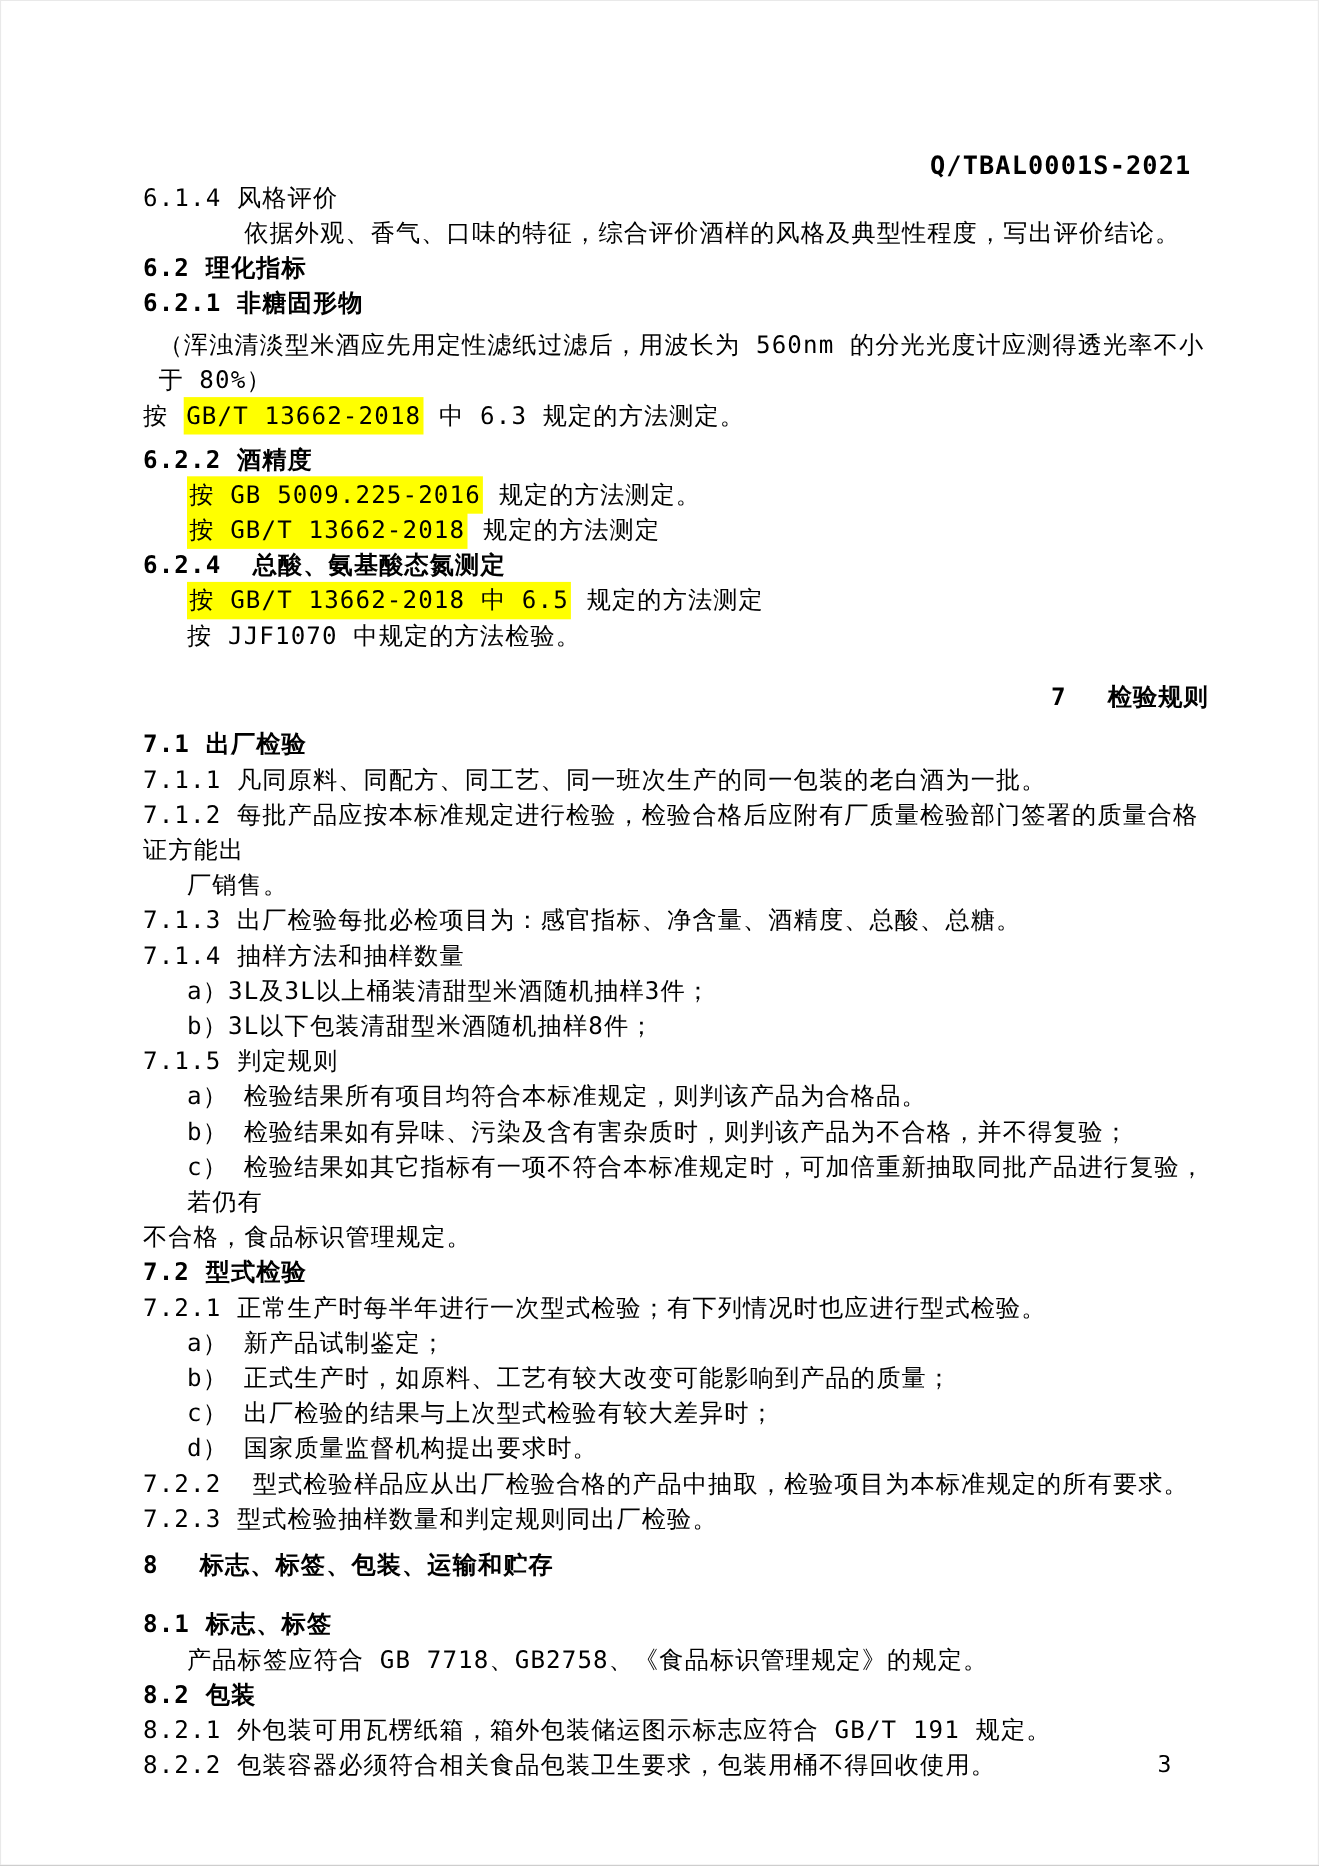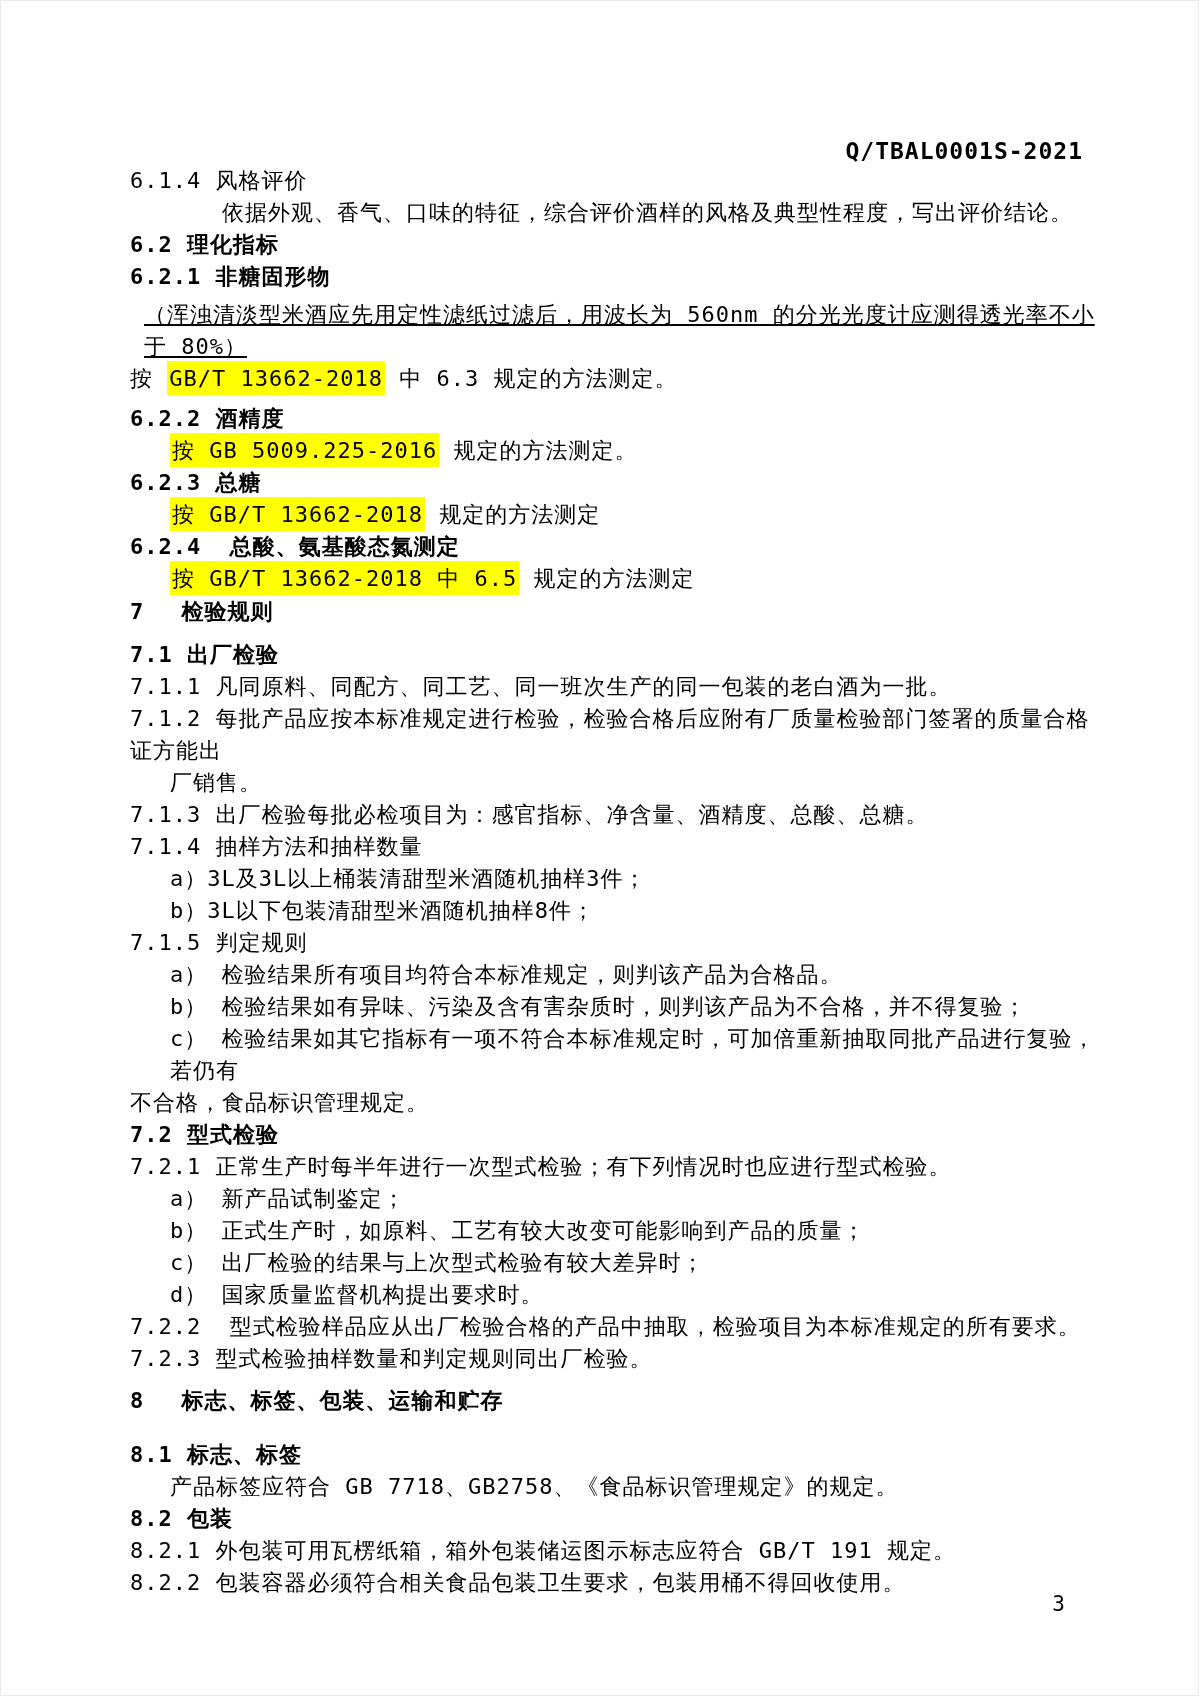--- a/index.html
+++ b/index.html
@@ -57,29 +57,29 @@
 </head>
 <body>
 
 <div class="page">
   <div class="doc-header">Q/TBAL0001S-2021</div>
   <div class="content">
       <div class="line body i0"><span>6.1.4 风格评价</span></div>
       <div class="line body i3"><span>依据外观、香气、口味的特征，综合评价酒样的风格及典型性程度，写出评价结论。</span></div>
       <div class="line h2 i0"><span>6.2 理化指标</span></div>
       <div class="line h2 i0"><span>6.2.1 非糖固形物</span></div>
-      <div class="line body i1" style="margin-top: 6px; text-decoration: underline;"><span>（浑浊清淡型米酒应先用定性滤纸过滤后，用波长为 560nm 的分光光度计应测得透光率不小于 80%）</span></div>
+      <div class="line body i1" style="margin-top: 6px;"><span>（浑浊清淡型米酒应先用定性滤纸过滤后，用波长为 560nm 的分光光度计应测得透光率不小于 80%）</span></div>
       <div class="line body i0"><span>按 </span><span class="hl">GB/T 13662-2018</span><span> 中 6.3 规定的方法测定。</span></div>
       <div class="line h2 i0" style="margin-top: 8px;"><span>6.2.2 酒精度</span></div>
       <div class="line body i2"><span class="hl">按 GB 5009.225-2016</span><span> 规定的方法测定。</span></div>
-      <div class="line h2 i0"><span>6.2.3 总糖</span></div>
       <div class="line body i2"><span class="hl">按 GB/T 13662-2018</span><span> 规定的方法测定</span></div>
       <div class="line h2 i0"><span>6.2.4  总酸、氨基酸态氮测定</span></div>
       <div class="line body i2"><span class="hl">按 GB/T 13662-2018 中 6.5</span><span> 规定的方法测定</span></div>
-      <div class="line h1 i0" style="margin-top: 1px;"><span>7　 检验规则</span></div>
+      <div class="line body i2"><span>按 JJF1070 中规定的方法检验。</span></div>
+      <div class="line h1 i0" style="margin-top: 24px; text-align: right;"><span>7　 检验规则</span></div>
       <div class="line h2 i0" style="margin-top: 11px;"><span>7.1 出厂检验</span></div>
       <div class="line body i0"><span>7.1.1 凡同原料、同配方、同工艺、同一班次生产的同一包装的老白酒为一批。</span></div>
       <div class="line body i0"><span>7.1.2 每批产品应按本标准规定进行检验，检验合格后应附有厂质量检验部门签署的质量合格证方能出</span></div>
       <div class="line body i2"><span>厂销售。</span></div>
       <div class="line body i0"><span>7.1.3 出厂检验每批必检项目为：感官指标、净含量、酒精度、总酸、总糖。</span></div>
       <div class="line body i0"><span>7.1.4 抽样方法和抽样数量</span></div>
       <div class="line body i2"><span>a）3L及3L以上桶装清甜型米酒随机抽样3件；</span></div>
       <div class="line body i2"><span>b）3L以下包装清甜型米酒随机抽样8件；</span></div>
       <div class="line body i0"><span>7.1.5 判定规则</span></div>
       <div class="line body i2"><span>a） 检验结果所有项目均符合本标准规定，则判该产品为合格品。</span></div>

